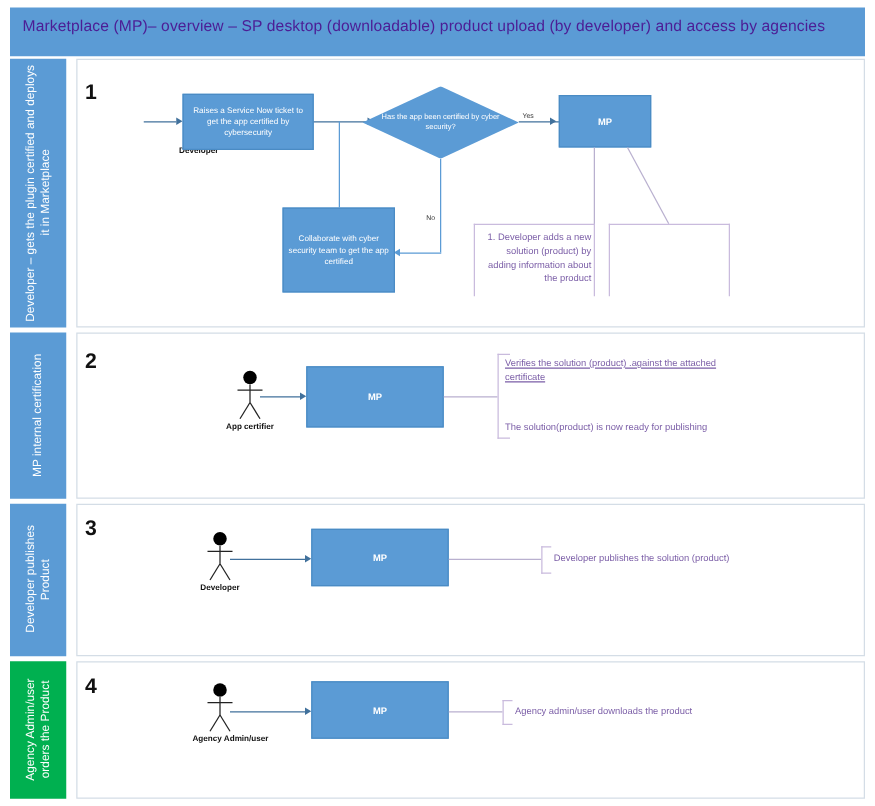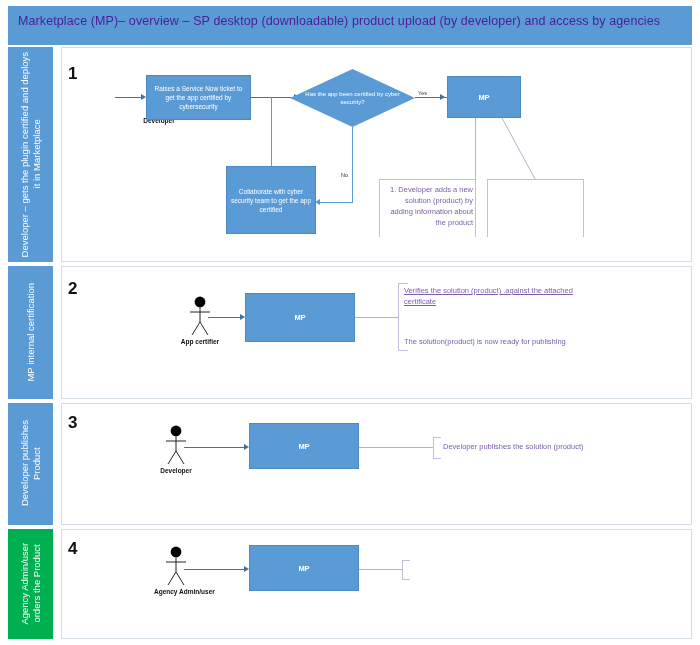--- a/index.html
+++ b/index.html
@@ -263,17 +263,18 @@
         <div class="alabel">Agency Admin/user</div>
       </div>
 
       <div class="ln h dark" style="left:122px;top:39px;width:60px;"></div>
       <div class="arrowhead ah-right" style="left:182px;top:36px;"></div>
 
       <div class="box mp" style="left:187px;top:15px;width:110px;height:46px;">MP</div>
 
       <div class="leader h" style="left:297px;top:39px;width:43px;"></div>
       <div class="bracket" style="left:340px;top:30px;width:8px;height:20px;"></div>
+      <div class="note" style="left:350px;top:33px;width:240px;">Agency admin/user downloads the product</div>
 
     </div>
   </div>
 
 </div>
 
 </body></html>

